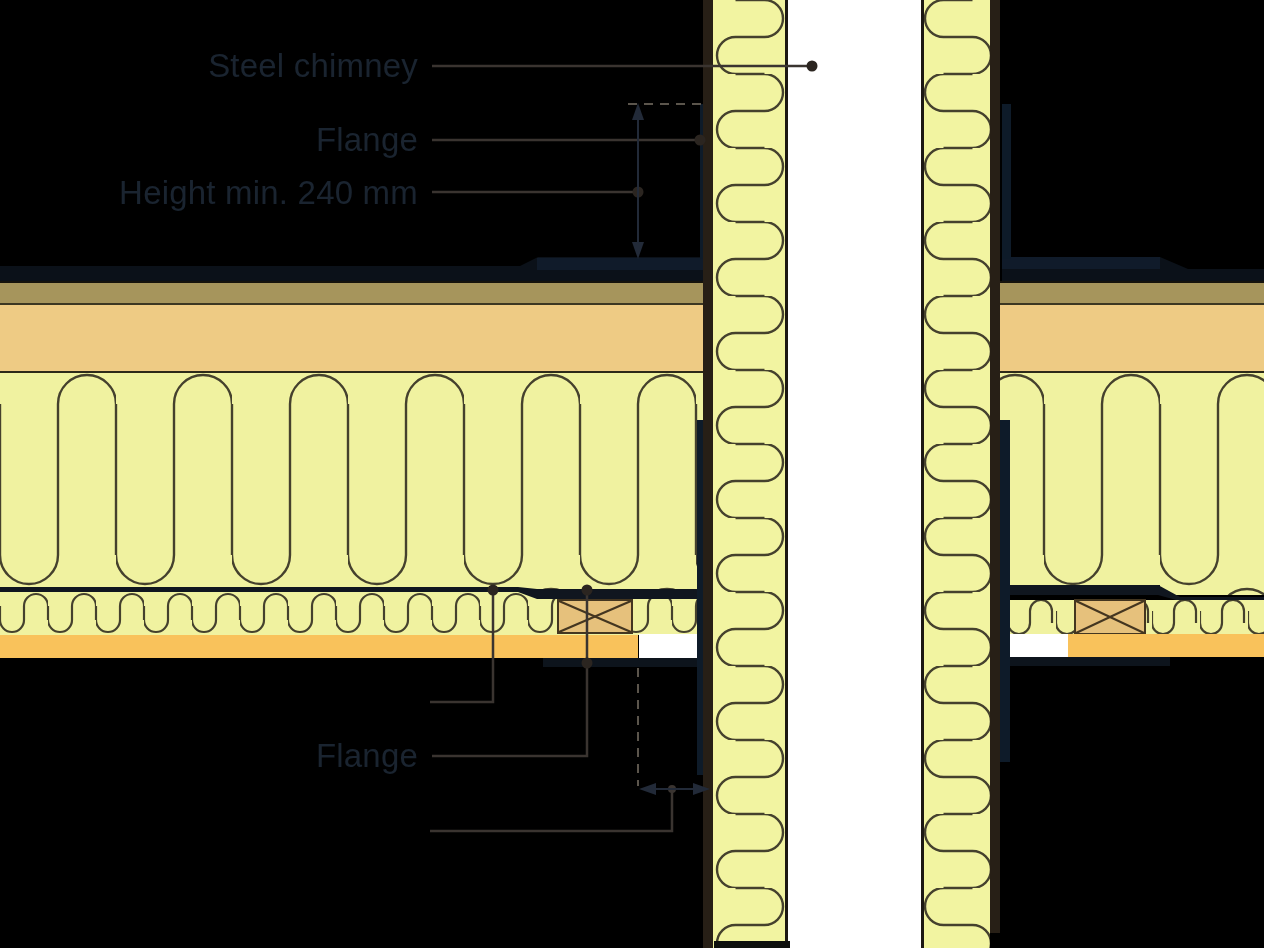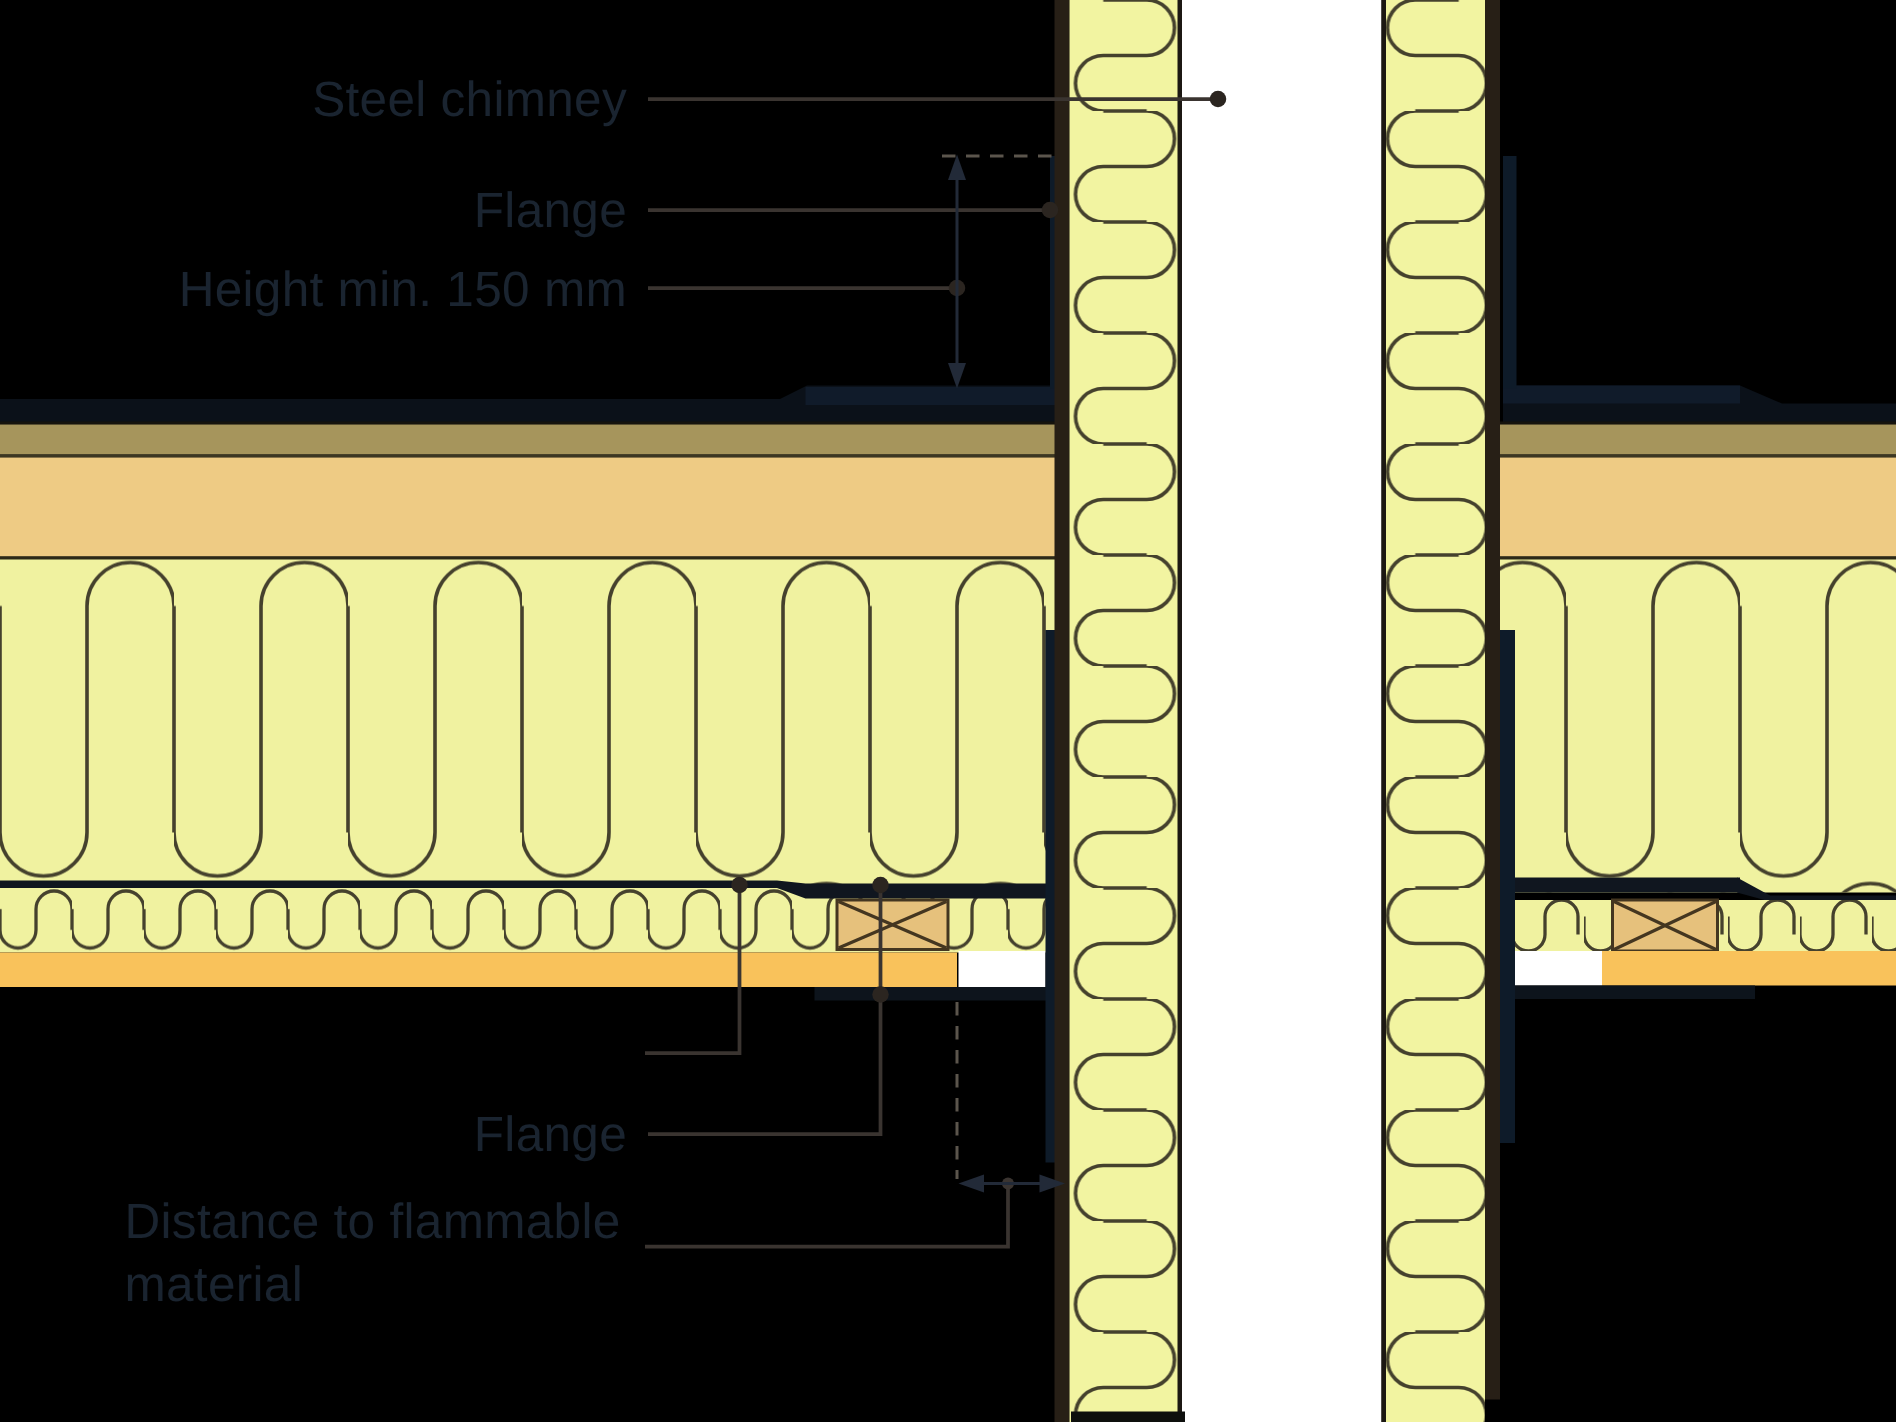--- a/index.html
+++ b/index.html
@@ -141,19 +141,15 @@
     <polygon points="638,259 632,242 644,242" fill="#222a38"></polygon>
 
     <line x1="646" y1="789" x2="702" y2="789" stroke="#222a38" stroke-width="2"></line>
     <polygon points="639,789 656,783 656,795" fill="#222a38"></polygon>
     <polygon points="710,789 693,783 693,795" fill="#222a38"></polygon>
   </g>
 </svg>
 
   <div class="lbl right" style="top:47px">Steel chimney</div>
   <div class="lbl right" style="top:121px">Flange</div>
-  <div class="lbl right" style="top:174px">Height min. 150 mm</div>
+  <div class="lbl right" style="top:174px">Height min. 240 mm</div>
   <div class="lbl right" style="top:737px">Flange</div>
-  <div class="lbl multi">
-    <span>Distance to flammable</span><br>
-    <span>material</span>
-  </div>
 </div>
 
 </body></html>

